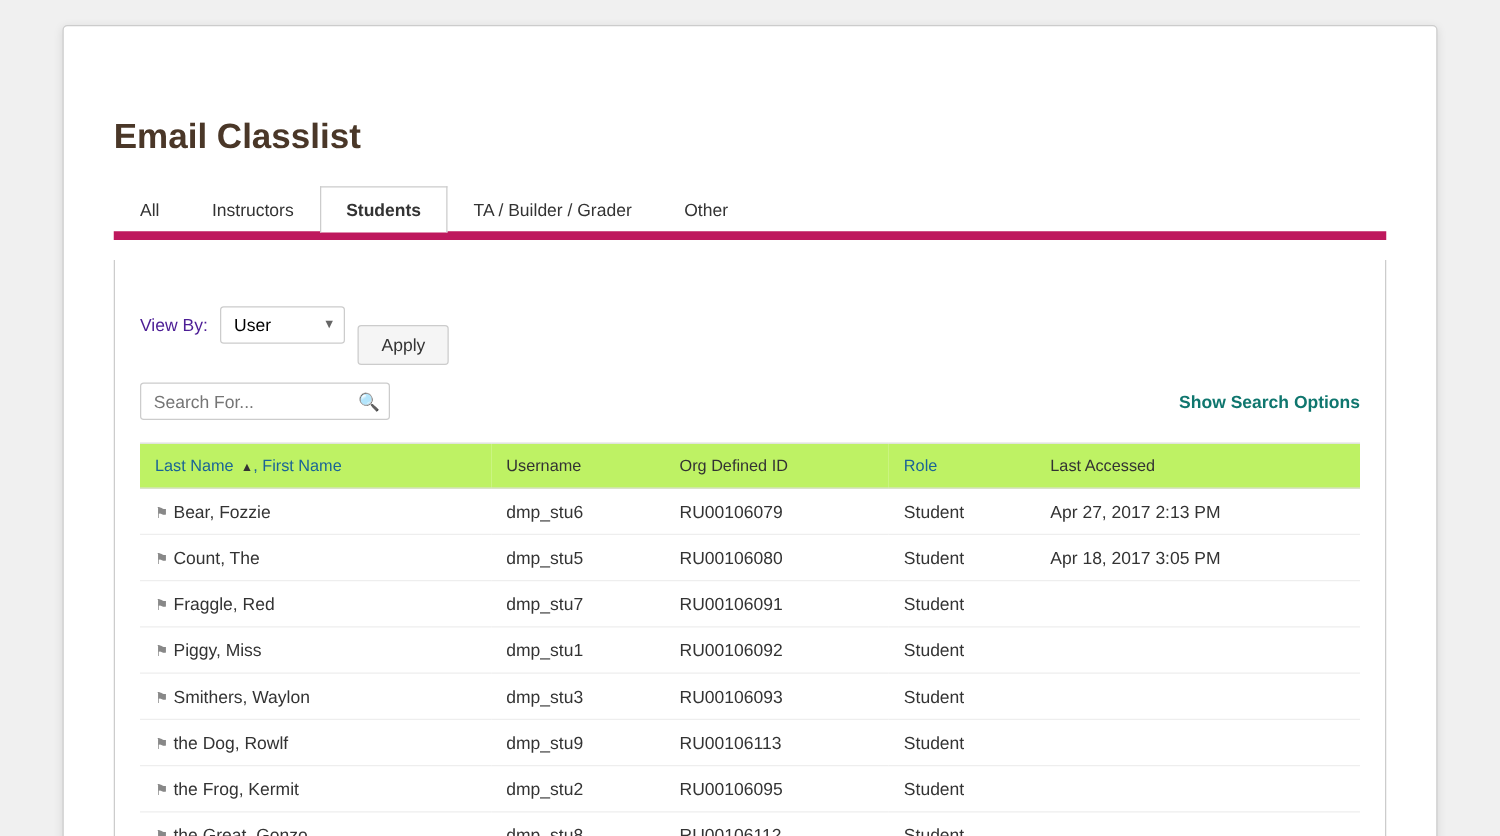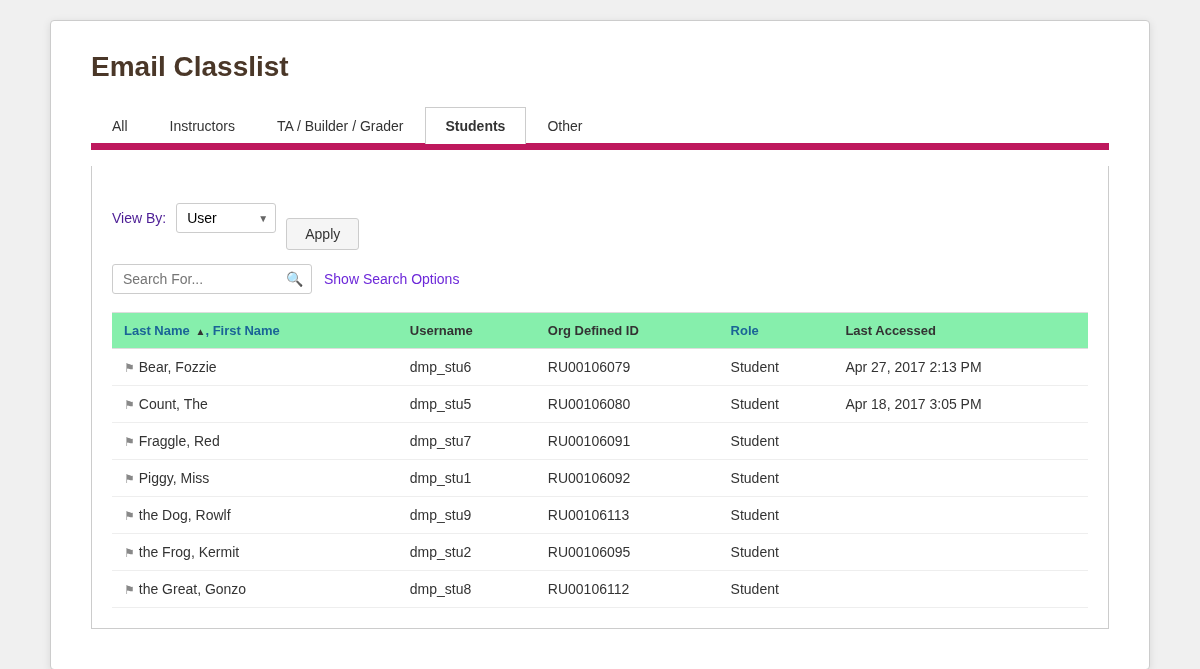--- a/index.html
+++ b/index.html
@@ -20,20 +20,21 @@
       min-height: 640px;
       padding: 30px 40px 40px 40px;
       position: relative;
       box-shadow: 0 2px 8px rgba(0,0,0,0.1);
     }
     .page-title {
       font-size: 28px;
       font-weight: bold;
       color: #4a3728;
       margin-bottom: 24px;
+      margin-top: 42px;
     }
     .tabs {
       display: flex;
       border-bottom: 7px solid #be185d;
       margin-bottom: 16px;
     }
     .tab {
       padding: 10px 20px;
       cursor: pointer;
       font-size: 14px;
@@ -99,20 +100,21 @@
       font-size: 14px;
       cursor: pointer;
       color: #333;
       margin-top: 32px;
     }
     .search-row {
       display: flex;
       align-items: center;
       gap: 12px;
       margin-bottom: 18px;
+      justify-content: space-between;
     }
     .search-input-wrapper {
       position: relative;
       display: inline-block;
     }
     .search-input {
       padding: 6px 30px 6px 10px;
       font-size: 14px;
       border: 1px solid #ccc;
       border-radius: 3px;
@@ -121,39 +123,40 @@
     }
     .search-icon {
       position: absolute;
       right: 8px;
       top: 50%;
       transform: translateY(-50%);
       color: #666;
       font-size: 14px;
     }
     .show-search-link {
-      color: #6d28d9;
+      color: #0f766e;
       font-size: 14px;
       cursor: pointer;
       text-decoration: none;
+      font-weight: bold;
     }
     table {
       width: 100%;
       border-collapse: collapse;
       font-size: 14px;
     }
     thead tr {
       border-top: 1px solid #ddd;
       border-bottom: 1px solid #ddd;
     }
     th {
       padding: 10px 12px;
       text-align: left;
-      font-weight: bold;
-      background: #86efac;
+      font-weight: normal;
+      background: #bef264;
       color: #333;
       font-size: 13px;
     }
     th.sortable {
       color: #1a6496;
       cursor: pointer;
     }
     th .sort-arrow {
       font-size: 10px;
       margin-left: 3px;
@@ -174,22 +177,22 @@
 </head>
 <body>
 
 <div class="modal-container">
   <h1 class="page-title">Email Classlist</h1>
 
   <div class="tabs">
 
   <div class="tab">All</div>
       <div class="tab">Instructors</div>
+      <div class="tab active">Students</div>
       <div class="tab">TA / Builder / Grader</div>
-      <div class="tab active">Students</div>
       <div class="tab">Other</div>
     </div>
 
   <div class="content-area">
     <div class="controls-row">
       <span class="view-by-label">View By:</span>
       <div class="select-wrapper">
         <select class="view-by-select">
           
         <option value="User">User</option><option value="Group">Group</option><option value="Section">Section</option></select>
@@ -240,20 +243,27 @@
             <td></td>
           </tr>
           <tr>
             <td><span class="flag-icon">⚑</span>Piggy, Miss</td>
             <td>dmp_stu1</td>
             <td>RU00106092</td>
             <td>Student</td>
             <td></td>
           </tr>
           <tr>
+            <td><span class="flag-icon">⚑</span>Smithers, Waylon</td>
+            <td>dmp_stu3</td>
+            <td>RU00106093</td>
+            <td>Student</td>
+            <td></td>
+          </tr>
+          <tr>
             <td><span class="flag-icon">⚑</span>the Dog, Rowlf</td>
             <td>dmp_stu9</td>
             <td>RU00106113</td>
             <td>Student</td>
             <td></td>
           </tr>
           <tr>
             <td><span class="flag-icon">⚑</span>the Frog, Kermit</td>
             <td>dmp_stu2</td>
             <td>RU00106095</td>

